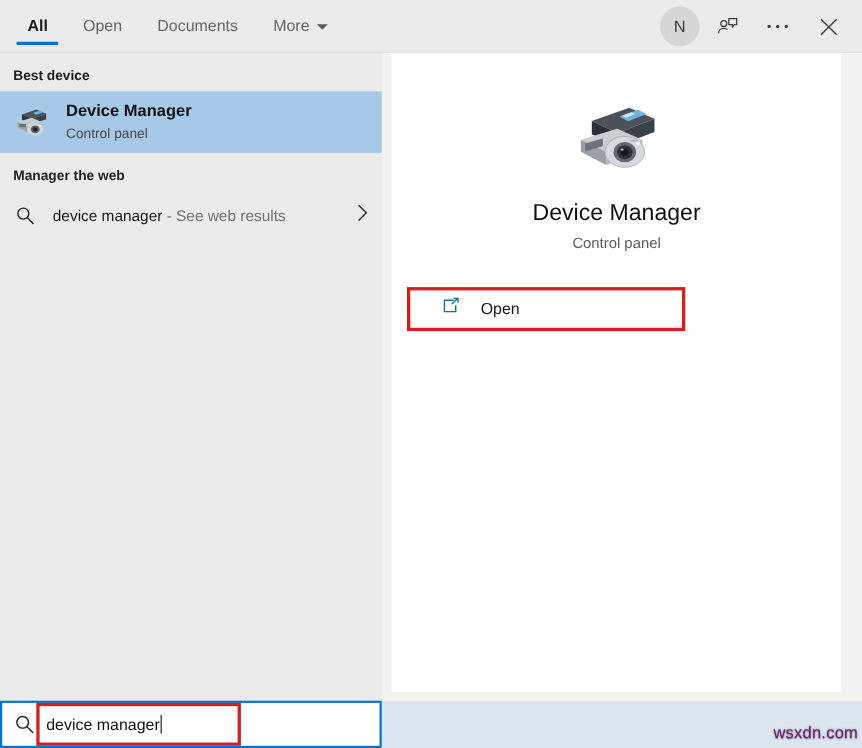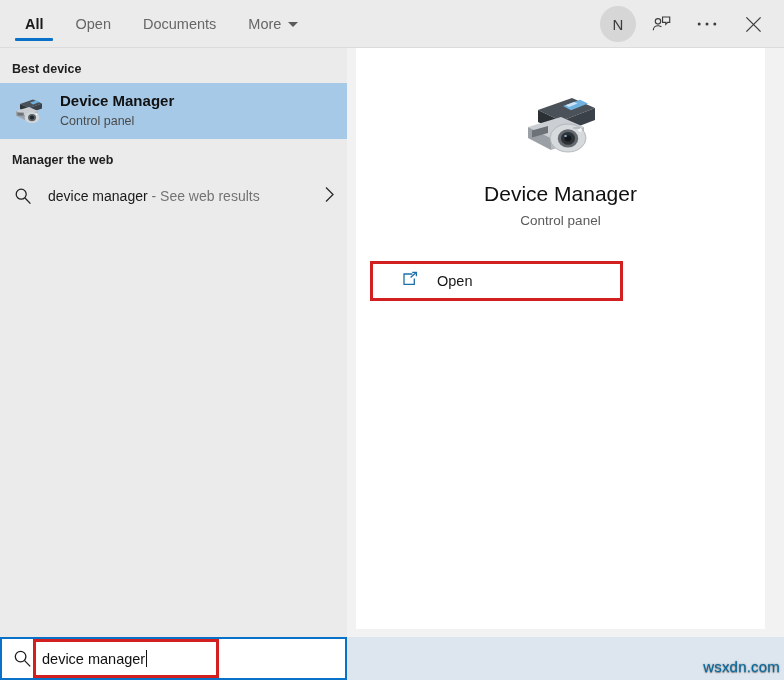--- a/index.html
+++ b/index.html
@@ -61,21 +61,21 @@
   #redbox-open{left:3px;top:3px;width:253px;height:40px;}
 
   
   .taskbar{position:absolute;left:0;top:637px;width:784px;height:43px;background:#dde5ef;}
   .searchbox{position:absolute;left:0;top:637px;width:347px;height:43px;background:#fff;
        border:2px solid #0a71c8;box-sizing:border-box;display:flex;align-items:center;}
   .search-mag{width:40px;flex:0 0 40px;display:flex;align-items:center;justify-content:center;color:#1d1d1d;}
   .search-val{font-size:14.5px;color:#111;}
   .caretbar{display:inline-block;width:1px;height:17px;background:#111;vertical-align:-3px;margin-left:1px;}
   #redbox-search{left:33px;top:639px;width:186px;height:39px;}
-  .watermark{position:absolute;right:4px;bottom:5px;font-size:15px;color:#0369a1;
+  .watermark{position:absolute;right:4px;bottom:5px;font-size:15px;color:#701a75;
        text-shadow:0 0 2px #8a8a8a,0 1px 1px #7d7d7d;letter-spacing:.2px;}
 </style>
 </head>
 <body>
 
 <div id="root">
 
   <div class="flyout">
     <div class="flyout-right-bg"></div>
 

